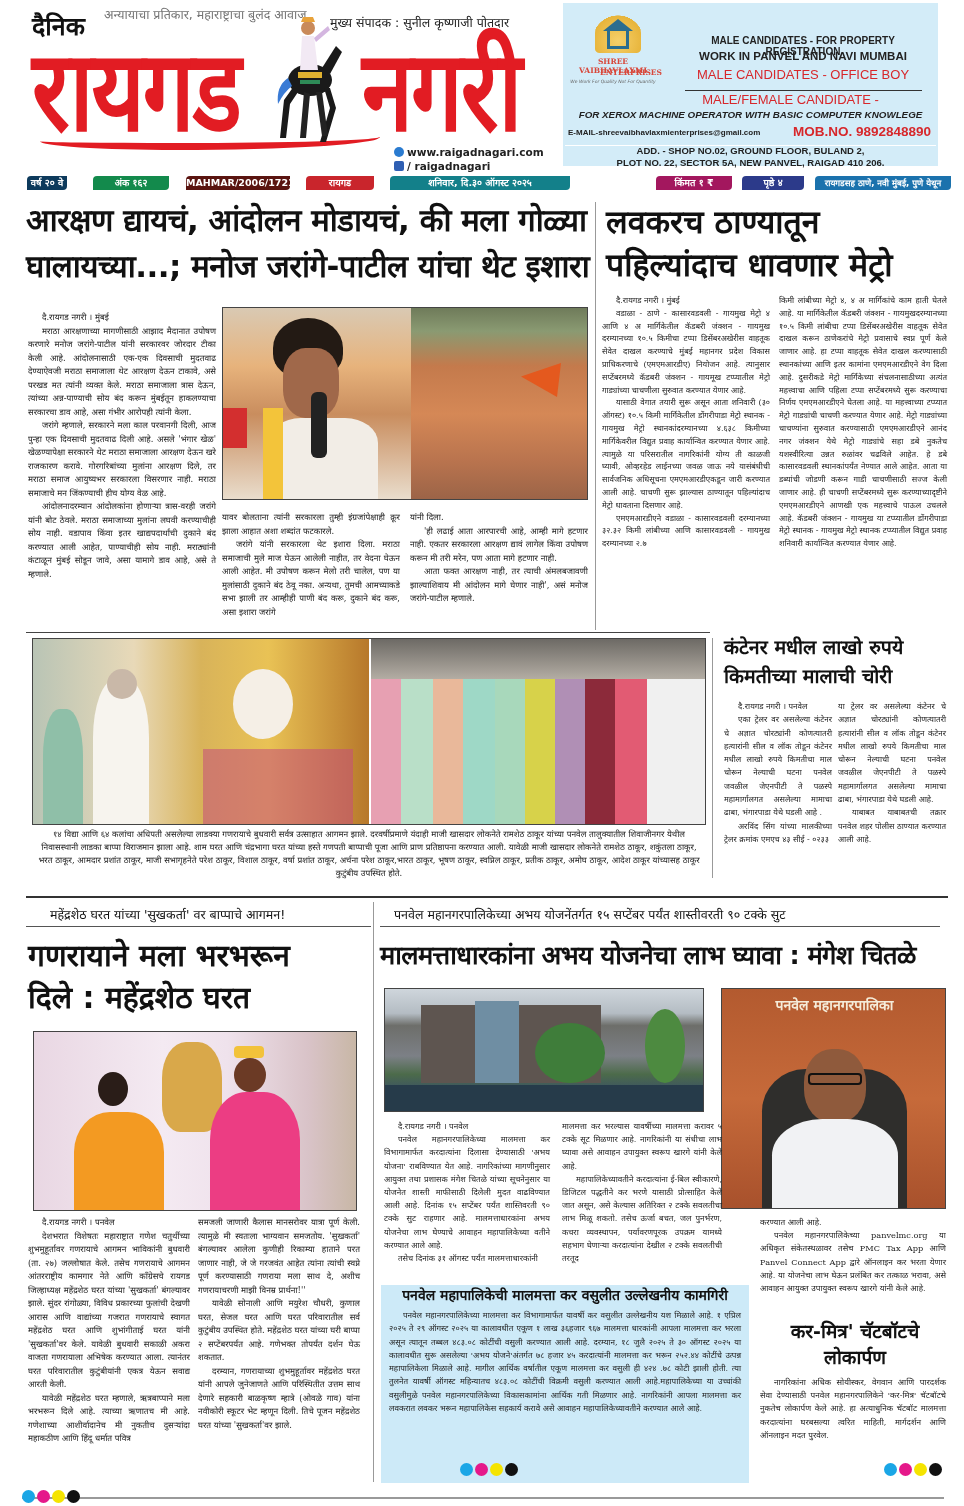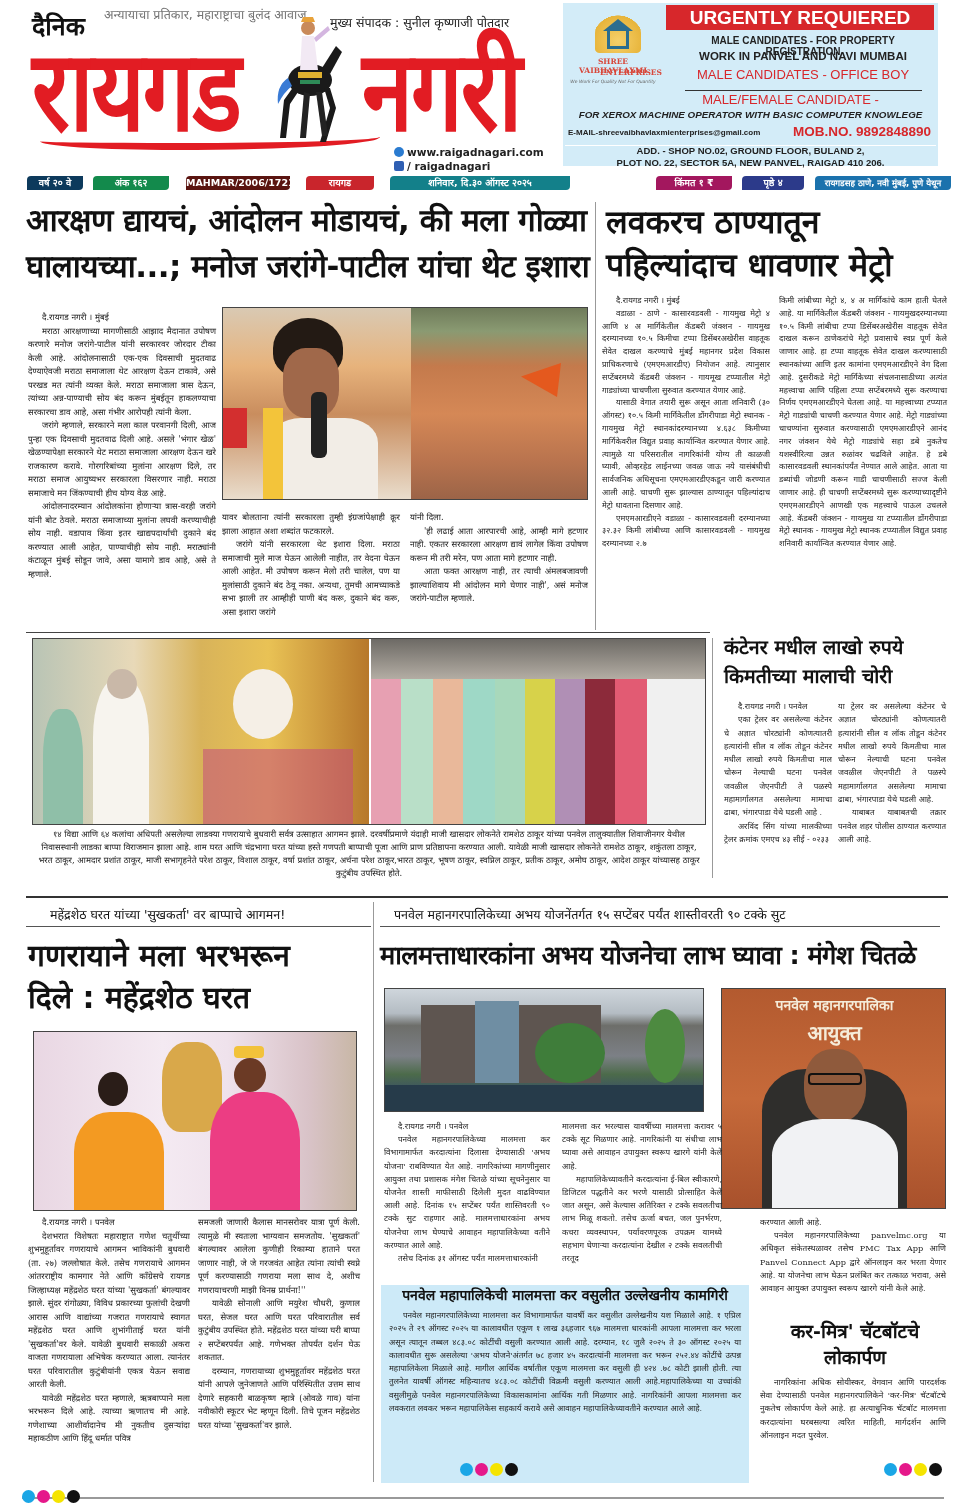--- a/index.html
+++ b/index.html
@@ -77,31 +77,30 @@
   <rect x="30" y="72" width="20" height="4" fill="#2e8b57"></rect>
   <path d="M32 28 L44 28 L48 62 L30 62Z" fill="#f2e9f4"></path>
   <circle cx="38" cy="20" r="7" fill="#c98a5a"></circle>
   <path d="M31 14 L45 14 L43 9 L33 9Z" fill="#e8a23a"></path>
   <path d="M44 30 L58 18 L60 22 L46 34Z" fill="#d4b6e0"></path>
 </svg>
 
 <div class="abs web"><span class="ic"></span><span>www.raigadnagari.com</span></div>
 <div class="abs fb"><span class="ic"></span><span>/ raigadnagari</span></div>
 
-<div class="abs pill" style="left:27px;width:56px;background:#0d3a5c;">वर्ष २० वे</div>
+<div class="abs pill" style="left:27px;width:40px;background:#0d3a5c;">वर्ष २० वे</div>
 <div class="abs pill" style="left:93px;width:76px;background:#138a4c;">अंक १६२</div>
 <div class="abs pill" style="left:186px;width:104px;background:#5a1410;">MAHMAR/2006/17212</div>
 <div class="abs pill" style="left:306px;width:68px;background:#c9252c;">रायगड</div>
 <div class="abs pill" style="left:390px;width:180px;background:#13808a;">शनिवार, दि.३० ऑगस्ट २०२५</div>
 <div class="abs pill" style="left:656px;width:76px;background:#a3175e;">किंमत १ ₹</div>
 <div class="abs pill" style="left:742px;width:62px;background:#2c3a8a;">पृष्ठे ४</div>
 <div class="abs pill" style="left:815px;width:136px;background:#1b72ad;font-size:8.5px;">रायगडसह ठाणे, नवी मुंबई, पुणे येथून प्रकाशित</div>
 
 <div class="abs ad">
-  <div class="ad-title">URGENTLY REQUIERED</div>
   <div class="ad-logo">
     <div class="lotus"></div>
       <div class="roof"></div>
       <div class="house"></div>
   </div>
   <div class="ad-co1">SHREE VAIBHAVLAXMI</div>
   <div class="ad-co2">ENTERPRISES</div>
   <div class="ad-co3">We Work For Quality Not For Quantity</div>
   <div class="ad-l" style="left:110px;top:32px;width:260px;font-size:10px;color:#222;">MALE CANDIDATES - FOR PROPERTY REGISTRATION</div>
   <div class="ad-l" style="left:110px;top:47px;width:260px;font-size:11.5px;color:#222;">WORK IN PANVEL AND NAVI MUMBAI</div>
@@ -231,21 +230,20 @@
 <div class="abs photo" style="left:384px;top:988px;width:320px;height:124px;background:linear-gradient(180deg,#cfd6dc 0%,#b4bcc3 20%,#6d6e6a 30%,#7c8086 55%,#4c6b4a 70%,#3d5561 82%,#2f4654 100%);">
   <div style="position:absolute;left:36px;top:16px;width:180px;height:78px;background:#5e5550;"></div>
   <div style="position:absolute;left:90px;top:12px;width:44px;height:82px;background:#6f8ea3;"></div>
   <div style="position:absolute;left:150px;top:34px;width:70px;height:60px;border-radius:50%;background:#3f7d3a;"></div>
   <div style="position:absolute;left:260px;top:20px;width:40px;height:74px;border-radius:50%;background:#4d8a40;"></div>
   <div style="position:absolute;left:0;top:96px;width:320px;height:28px;background:#263b4a;"></div>
 </div>
 
 <div class="abs photo" style="left:721px;top:988px;width:225px;height:221px;background:linear-gradient(180deg,#b35a2f 0%,#c66a3a 50%,#a8512c 100%);">
   <div style="position:absolute;left:0;top:6px;width:225px;text-align:center;color:#f5ecd9;font-size:14px;font-weight:bold;">पनवेल महानगरपालिका</div>
-  <div style="position:absolute;left:0;top:30px;width:225px;text-align:center;color:#f5ecd9;font-size:20px;font-weight:bold;">आयुक्त</div>
   <div style="position:absolute;left:40px;top:80px;width:145px;height:141px;background:#2f2e2c;border-radius:30% 30% 0 0;"></div>
   <div style="position:absolute;left:82px;top:60px;width:62px;height:74px;border-radius:45%;background:#8f5a3c;"></div>
   <div style="position:absolute;left:86px;top:84px;width:54px;height:12px;border:2px solid #111;border-radius:4px;"></div>
   <div style="position:absolute;left:50px;top:130px;width:126px;height:91px;background:#f1f2f4;border-radius:40% 40% 0 0;"></div>
 </div>
 
 <div class="abs body" style="left:384px;top:1120px;width:166px;font-size:8.1px;line-height:13.2px;">
   <p class="dateline">दै.रायगड नगरी । पनवेल</p>
   <p>पनवेल महानगरपालिकेच्या मालमत्ता कर विभागामार्फत करदात्यांना दिलासा देण्यासाठी 'अभय योजना' राबविण्यात येत आहे. नागरिकांच्या मागणीनुसार आयुक्त तथा प्रशासक मंगेश चितळे यांच्या सूचनेनुसार या योजनेत शास्ती माफीसाठी दिलेली मुदत वाढविण्यात आली आहे. दिनांक १५ सप्टेंबर पर्यंत शास्तिवरती ९० टक्के सुट राहणार आहे. मालमत्ताधारकांना अभय योजनेचा लाभ घेण्याचे आवाहन महापालिकेच्या वतीने करण्यात आले आहे.</p>
   <p>तसेच दिनांक ३१ ऑगस्ट पर्यंत मालमत्ताधारकांनी</p>

